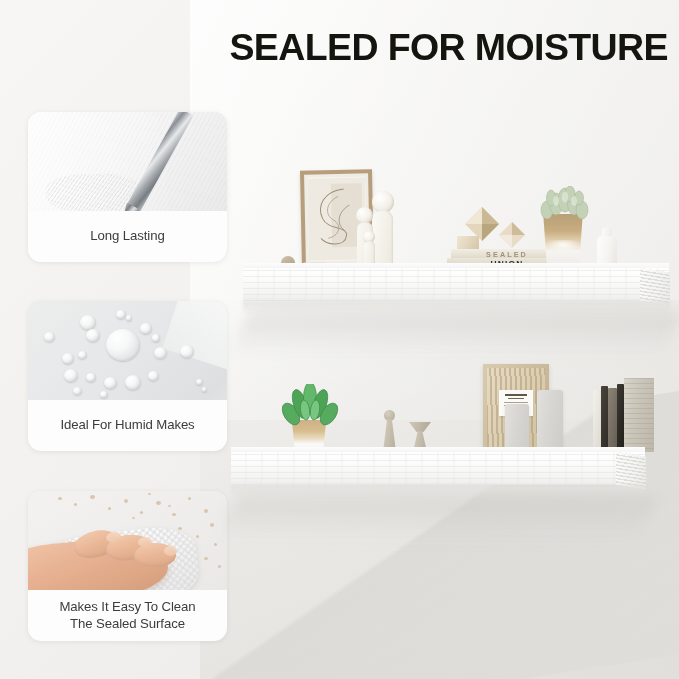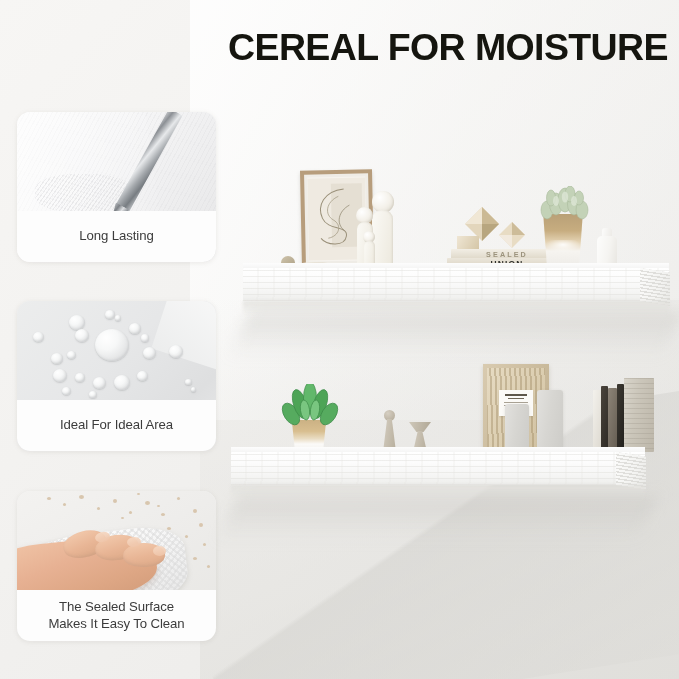--- a/index.html
+++ b/index.html
@@ -42,21 +42,21 @@
     position:absolute; left:190px; top:26px; width:478px;
     text-align:right;
     font-size:37.5px; line-height:1.12;
     font-weight:bold; letter-spacing:-0.6px;
     color:#15150f;
   }
   .title .l2 { display:block; }
 
   
   .panel {
-    position:absolute; left:17px;
+    position:absolute; left:28px;
     width:199px; height:150px;
     border-radius:13px;
     overflow:hidden;
     background:#f4f4f4;
     box-shadow:0 1px 5px rgba(120,118,112,0.13);
   }
   #panel-0 { top:112px; }
   #panel-1 { top:301px; }
   #panel-2 { top:491px; }
 
@@ -272,21 +272,21 @@
 </head>
 <body>
 
 <div id="stage">
 
   <div class="wall-shade-a"></div>
   <div class="wall-shade-b"></div>
   <div class="corner-diag"></div>
 
   <div class="title">
-    <span>CEREAL FOR MOISTURE</span>
+    <span>SEALED FOR MOISTURE</span>
   </div>
 
   <div class="panel" id="panel-0">
     <div class="panel-art">
       <div class="p0-bg"></div>
       <div class="p0-grain"></div>
       <div class="p0-sheen"></div>
       <div class="p0-scratch"></div>
       <div class="p0-tool"></div>
       <div class="p0-tip"></div>
@@ -317,21 +317,21 @@
       <div class="drop" style="left:58px;top:72px;width:10px;height:9px;"></div>
       <div class="drop" style="left:76px;top:76px;width:13px;height:12px;"></div>
       <div class="drop" style="left:97px;top:74px;width:16px;height:15px;"></div>
       <div class="drop" style="left:120px;top:70px;width:11px;height:10px;"></div>
       <div class="drop" style="left:45px;top:86px;width:9px;height:8px;"></div>
       <div class="drop" style="left:72px;top:90px;width:8px;height:7px;"></div>
       <div class="drop" style="left:168px;top:78px;width:7px;height:6px;"></div>
       <div class="drop" style="left:174px;top:86px;width:5px;height:5px;"></div>
     </div>
     <div class="caption">
-      <span>Ideal For Ideal Area</span>
+      <span>Ideal For Humid Makes</span>
     </div>
   </div>
 
   <div class="panel" id="panel-2">
     <div class="panel-art">
       <div class="p2-bg"></div>
       <div class="crumbs">
         <div class="crumb" style="left:30px;top:6px;width:4px;height:3px;"></div>
         <div class="crumb" style="left:46px;top:12px;width:3px;height:3px;"></div>
         <div class="crumb" style="left:62px;top:4px;width:5px;height:4px;"></div>
@@ -358,22 +358,22 @@
       </div>
       <div class="p2-hand"></div>
       <div class="finger" style="left:46px;top:40px;width:44px;height:26px;transform:rotate(-14deg);"></div>
       <div class="finger" style="left:78px;top:44px;width:44px;height:25px;transform:rotate(-8deg);"></div>
       <div class="finger" style="left:106px;top:52px;width:42px;height:24px;transform:rotate(-2deg);"></div>
       <div class="nail" style="left:78px;top:41px;width:15px;height:10px;transform:rotate(-14deg);"></div>
       <div class="nail" style="left:110px;top:46px;width:14px;height:10px;transform:rotate(-6deg);"></div>
       <div class="nail" style="left:136px;top:55px;width:13px;height:10px;"></div>
     </div>
     <div class="caption">
+      <span>Makes It Easy To Clean</span>
       <span>The Sealed Surface</span>
-      <span>Makes It Easy To Clean</span>
     </div>
   </div>
 
   <div style="position:absolute;left:243px;top:150px;width:426px;height:120px;">
 
     <div class="frame-outer" style="left:58px;bottom:2px;width:72px;height:98px;transform:rotate(-1.2deg);">
       <div class="frame-mat">
         <svg width="100%" height="100%" viewBox="0 0 64 90">
           <rect x="0" y="0" width="64" height="90" fill="#efeae1"></rect>
           <rect x="26" y="6" width="34" height="70" fill="#e2dbce" opacity=".75"></rect>

